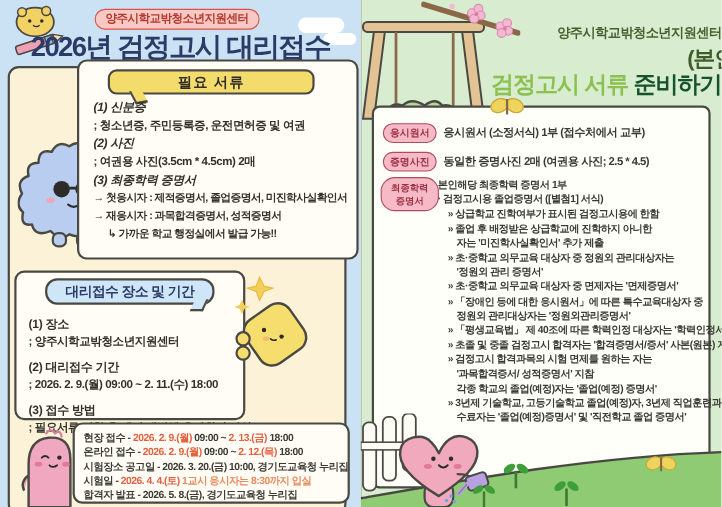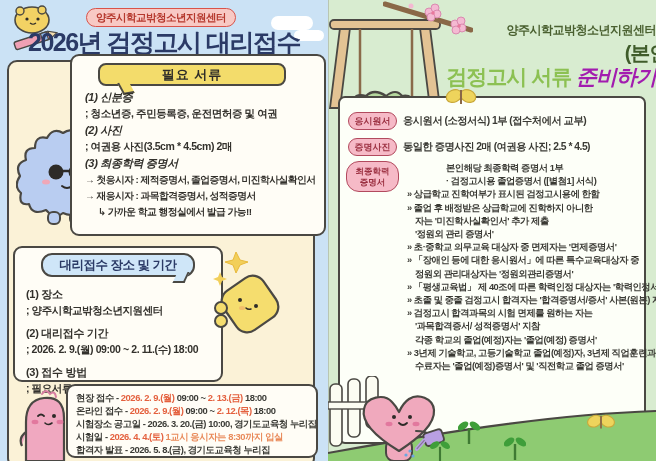--- a/index.html
+++ b/index.html
@@ -39,34 +39,34 @@
   .sch-line{font-size:9.4px;font-weight:600;color:#3b3b36;line-height:13px;
             letter-spacing:-0.45px;white-space:nowrap;}
   .so{color:#e4603e;} .sl{color:#e98a5a;} .sd{color:#3b3b36;}
 
   
   .poster-right{left:328px;top:0;width:328px;height:461px;background:#d8ecd0;}
   .divider{left:328px;top:0;width:1px;height:461px;background:#b9c6b2;}
   .r-org{right:10px;top:22px;text-align:right;color:#4a6030;font-size:12px;font-weight:700;letter-spacing:-0.5px;}
   .r-title1{right:8px;top:40px;text-align:right;color:#3f5c2a;font-size:20px;font-weight:800;letter-spacing:-1px;}
   .r-title2{right:8px;top:63px;text-align:right;font-size:21px;font-weight:800;letter-spacing:-1px;}
-  .r-hl{color:#8cc152;} .r-dk{color:#a21caf;font-style:italic;}
+  .r-hl{color:#8cc152;} .r-dk{color:#14532d;}
   .r-panel{left:338px;top:96px;width:308px;height:348px;background:#fdfff8;
            border:2px solid #4a4843;border-radius:7px;box-sizing:border-box;}
   .pink-pill{position:absolute;background:#f6bac7;border:1.5px solid #b24a5e;border-radius:9px;
              color:#9c3142;font-weight:bold;text-align:center;}
   .pill1{left:348px;top:112px;width:47px;height:16px;font-size:9px;line-height:16px;}
   .pill2{left:348px;top:138px;width:47px;height:16px;font-size:9px;line-height:16px;}
   .pill3{left:346px;top:161px;width:51px;height:29px;font-size:8.5px;line-height:1.25;
          display:flex;flex-direction:column;justify-content:center;border-radius:13px;}
   .r-text{position:absolute;font-size:10.3px;font-weight:700;color:#3a3a34;letter-spacing:-0.5px;white-space:nowrap;}
   .rt1{left:403px;top:114px;} .rt2{left:403px;top:140px;}
   .r3block{position:absolute;left:398px;top:162px;width:250px;}
   .r3line{font-size:9.3px;font-weight:600;color:#3a3a34;line-height:13.2px;
-          letter-spacing:-0.45px;white-space:nowrap;padding-left:48px;}
+          letter-spacing:-0.45px;white-space:nowrap;}
   .r3bold{font-weight:800;}
   .i1{padding-left:9px;} .i2{padding-left:17px;}
 
   
   .cloud{position:absolute;background:#fff;border-radius:12px;}
   svg{display:block;}
 </style>
 </head>
 <body>
 
@@ -252,20 +252,21 @@
 <div class="abs pink-pill pill3">
   <span>최종학력</span>
   <span>증명서</span>
 </div>
 <div class="r3block">
   <div class="r3line r3bold">본인해당 최종학력 증명서 1부</div>
   <div class="r3line">· 검정고시용 졸업증명서 ([별첨1] 서식)</div>
   <div class="r3line i1">» 상급학교 진학여부가 표시된 검정고시용에 한함</div>
   <div class="r3line i1">» 졸업 후 배정받은 상급학교에 진학하지 아니한</div>
   <div class="r3line i2">자는 '미진학사실확인서' 추가 제출</div>
+  <div class="r3line i1">» 초·중학교 의무교육 대상자 중 정원외 관리대상자는</div>
   <div class="r3line i2">'정원외 관리 증명서'</div>
   <div class="r3line i1">» 초·중학교 의무교육 대상자 중 면제자는 '면제증명서'</div>
   <div class="r3line i1">» 「장애인 등에 대한 응시원서」에 따른 특수교육대상자 중</div>
   <div class="r3line i2">정원외 관리대상자는 '정원외관리증명서'</div>
   <div class="r3line i1">» 「평생교육법」 제 40조에 따른 학력인정 대상자는 '학력인정서'</div>
   <div class="r3line i1">» 초졸 및 중졸 검정고시 합격자는 '합격증명서/증서' 사본(원본) 지참</div>
   <div class="r3line i1">» 검정고시 합격과목의 시험 면제를 원하는 자는</div>
   <div class="r3line i2">'과목합격증서/ 성적증명서' 지참</div>
   <div class="r3line i2">각종 학교의 졸업(예정)자는 '졸업(예정) 증명서'</div>
   <div class="r3line i1">» 3년제 기술학교, 고등기술학교 졸업(예정)자, 3년제 직업훈련과정</div>

